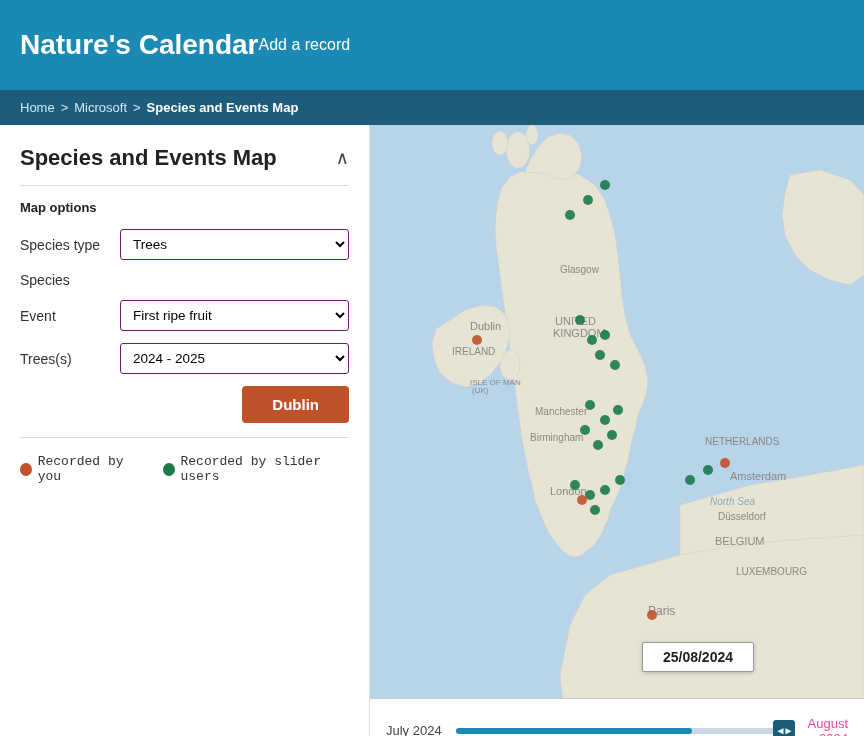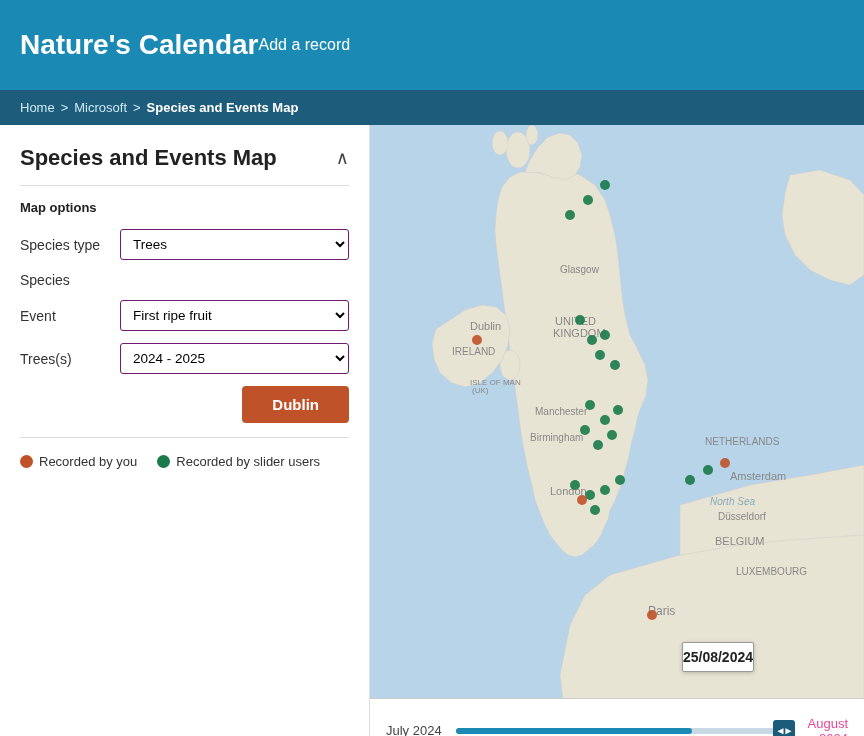--- a/index.html
+++ b/index.html
@@ -135,20 +135,21 @@
       cursor: pointer;
       font-weight: bold;
     }
 
     
     .legend {
       display: flex;
       gap: 20px;
       margin-top: 16px;
       align-items: center;
+      font-family: Liberation Mono, monospace;
     }
     .legend-item {
       display: flex;
       align-items: center;
       gap: 6px;
       font-size: 13px;
       color: #333;
     }
     .legend-dot {
       width: 13px;
@@ -173,21 +174,21 @@
       height: 100%;
     }
 
     
     .date-tooltip {
       position: absolute;
       bottom: 90px;
       right: 110px;
       background: white;
       border: 1px solid #999;
-      padding: 6px 0;
+      padding: 6px 20px;
       font-size: 14px;
       font-weight: bold;
       color: #222;
       border-radius: 2px;
       box-shadow: 0 1px 4px rgba(0,0,0,0.2);
     }
 
     
     .timeline {
       position: absolute;

